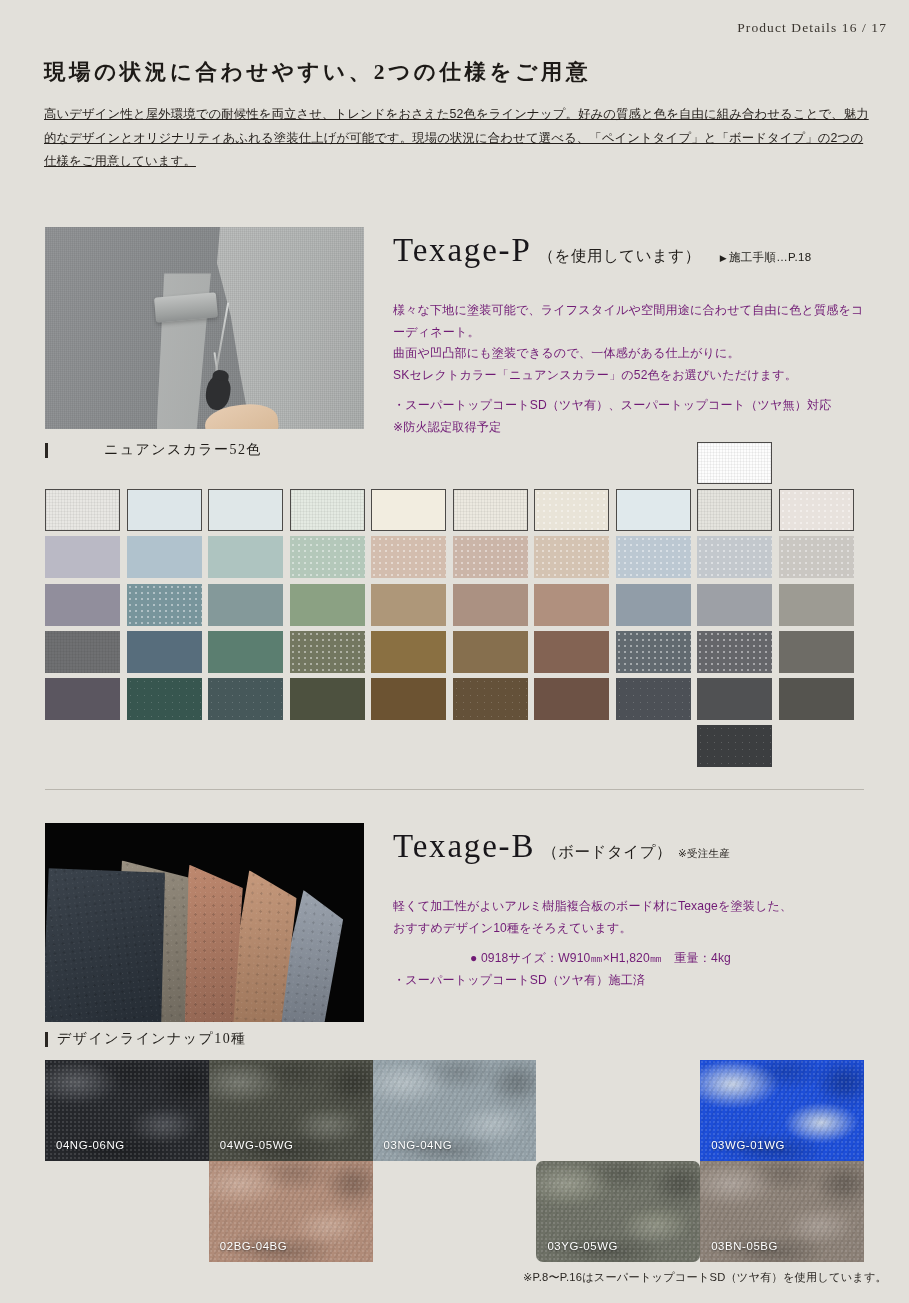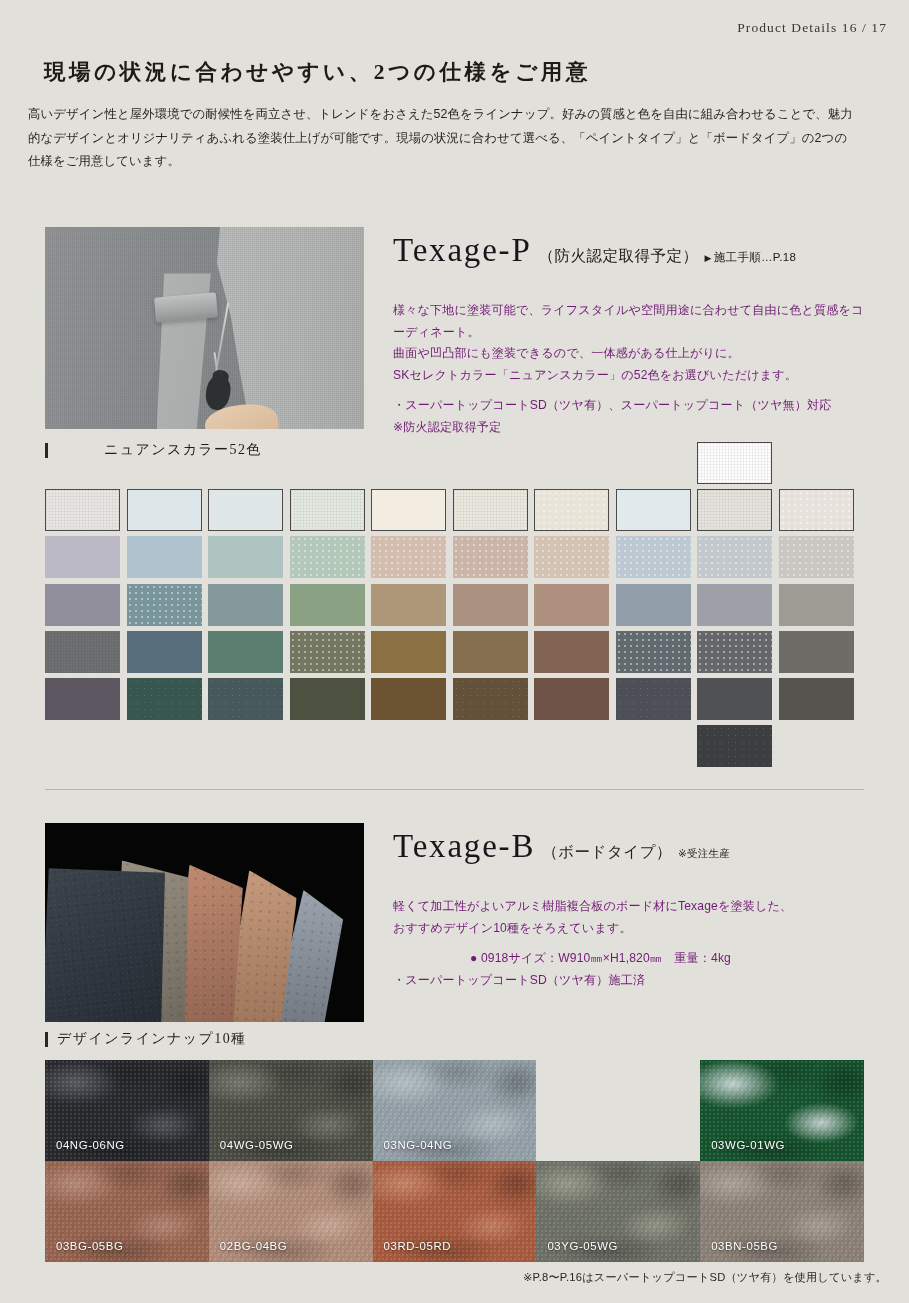--- a/index.html
+++ b/index.html
@@ -23,22 +23,22 @@
   
   .page-title {
     position: absolute; left: 44px; top: 57px;
     font-family: "Liberation Serif", "DejaVu Serif", serif;
     font-size: 21.5px; font-weight: 700; letter-spacing: 3.6px; color: #1d1a17;
     white-space: nowrap;
   }
 
   
   .intro {
-    position: absolute; left: 28px; top: 103px; width: 830px;
-    font-size: 12.4px; line-height: 23.5px; letter-spacing: .1px; color: #241f1b;
+    position: absolute; left: 44px; top: 103px; width: 830px;
+    font-size: 12.4px; line-height: 23.5px; letter-spacing: .1px; color: #241f1b; text-decoration: underline;
   }
 
   
   .photo { position: absolute; overflow: hidden; }
 
   
   .photo-paint { left: 45px; top: 227px; width: 319px; height: 202px; background:#8d8f8f; }
   .pp-wall-dark { position:absolute; inset:0;
      background:
        repeating-linear-gradient(90deg, rgba(255,255,255,.028) 0 1px, rgba(0,0,0,.028) 1px 2px),
@@ -86,21 +86,21 @@
   .bd-sheet { position:absolute; bottom:-4%; border-radius:1px; }
 
   
   .brand-row { position: absolute; display:flex; align-items:baseline; }
   .brand-name {
     font-family: "Liberation Serif", "DejaVu Serif", serif;
     font-size: 33px; letter-spacing: 1.8px; color: #18161a; font-weight: 400;
   }
   .brand-sub { font-size: 15.5px; letter-spacing: .5px; color:#1f1c19; margin-left: 7px; }
   .brand-note { font-size: 10.5px; color:#2a2622; margin-left: 6px; letter-spacing: .2px; }
-  .brand-link { font-size: 11.5px; color:#22201c; margin-left: 6px; letter-spacing:.3px; white-space:nowrap; }
+  .brand-link { font-size: 11.5px; color:#22201c; margin-left: 19px; letter-spacing:.3px; white-space:nowrap; }
   .brand-link .tri { font-size: 9px; margin-right: 2px; }
 
   
   .copy { position: absolute; font-size: 12.1px; line-height: 21.5px; color:#701a75; letter-spacing:.15px; }
   .copy .gap { display:block; height: 9px; }
 
   
   .sec-label { position: absolute; display:flex; align-items:center; }
   .sec-label .bar { width: 3px; height: 15px; background:#2a2622; margin-right: 9px; }
   .sec-label .txt {
@@ -173,21 +173,21 @@
     <div class="pp-stripe"></div>
     <div class="pp-roller"></div>
     <div class="pp-rod"></div>
     <div class="pp-rod2"></div>
     <div class="pp-grip"></div>
     <div class="pp-hand"></div>
   </div>
 
   <div class="brand-row" style="left:393px; top:232px;">
     <span class="brand-name">Texage-P</span>
-    <span class="brand-sub">（防火認定取得予定）</span>
+    <span class="brand-sub">（を使用しています）</span>
     <span class="brand-link"><span class="tri">▶</span><span>施工手順…P.18</span></span>
   </div>
 
   <div class="copy" style="left:393px; top:300px; width:480px;">
     <div>様々な下地に塗装可能で、ライフスタイルや空間用途に合わせて自由に色と質感をコーディネート。</div>
     <div>曲面や凹凸部にも塗装できるので、一体感がある仕上がりに。</div>
     <div>SKセレクトカラー「ニュアンスカラー」の52色をお選びいただけます。</div>
     <span class="gap"></span>
     <div>・スーパートップコートSD（ツヤ有）、スーパートップコート（ツヤ無）対応</div>
     <div>※防火認定取得予定</div>
@@ -307,49 +307,35 @@
         <div class="mottle3"></div>
         <span class="lbl">04WG-05WG</span>
       </div>
       <div class="tile" style="left: 327.6px; top: 0px; background: rgb(147, 160, 167);">
         <div class="tex" style="background: radial-gradient(40% 34% at 20% 24%, rgb(169, 181, 187), transparent 72%), radial-gradient(32% 28% at 74% 62%, rgb(169, 181, 187), transparent 72%), radial-gradient(36% 26% at 50% 90%, rgba(0, 0, 0, 0.22), transparent 72%), radial-gradient(28% 30% at 88% 18%, rgba(0, 0, 0, 0.2), transparent 72%); opacity: 0.85;"></div>
         <div class="mottle1"></div>
         <div class="mottle2"></div>
         <div class="mottle3"></div>
         <span class="lbl">03NG-04NG</span>
       </div>
-      <div class="tile" style="left: 655.2px; top: 0px; background: #14532d;">
+      <div class="tile" style="left: 655.2px; top: 0px; background: #1d4ed8;">
         <div class="tex" style="background: radial-gradient(40% 34% at 20% 24%, rgb(214, 222, 224), transparent 72%), radial-gradient(32% 28% at 74% 62%, rgb(214, 222, 224), transparent 72%), radial-gradient(36% 26% at 50% 90%, rgba(0, 0, 0, 0.22), transparent 72%), radial-gradient(28% 30% at 88% 18%, rgba(0, 0, 0, 0.2), transparent 72%); opacity: 0.85;"></div>
         <div class="mottle1"></div>
         <div class="mottle2"></div>
         <div class="mottle3"></div>
         <span class="lbl">03WG-01WG</span>
-      </div>
-      <div class="tile" style="left: 0px; top: 101px; background: rgb(150, 99, 79);">
-        <div class="tex" style="background: radial-gradient(40% 34% at 20% 24%, rgb(169, 117, 95), transparent 72%), radial-gradient(32% 28% at 74% 62%, rgb(169, 117, 95), transparent 72%), radial-gradient(36% 26% at 50% 90%, rgba(0, 0, 0, 0.22), transparent 72%), radial-gradient(28% 30% at 88% 18%, rgba(0, 0, 0, 0.2), transparent 72%); opacity: 0.85;"></div>
-        <div class="mottle1"></div>
-        <div class="mottle2"></div>
-        <div class="mottle3"></div>
-        <span class="lbl">03BG-05BG</span>
       </div>
       <div class="tile" style="left: 163.8px; top: 101px; background: rgb(176, 139, 120);">
         <div class="tex" style="background: radial-gradient(40% 34% at 20% 24%, rgb(192, 156, 136), transparent 72%), radial-gradient(32% 28% at 74% 62%, rgb(192, 156, 136), transparent 72%), radial-gradient(36% 26% at 50% 90%, rgba(0, 0, 0, 0.22), transparent 72%), radial-gradient(28% 30% at 88% 18%, rgba(0, 0, 0, 0.2), transparent 72%); opacity: 0.85;"></div>
         <div class="mottle1"></div>
         <div class="mottle2"></div>
         <div class="mottle3"></div>
         <span class="lbl">02BG-04BG</span>
       </div>
-      <div class="tile" style="left: 327.6px; top: 101px; background: rgb(167, 90, 61);">
-        <div class="tex" style="background: radial-gradient(40% 34% at 20% 24%, rgb(187, 110, 77), transparent 72%), radial-gradient(32% 28% at 74% 62%, rgb(187, 110, 77), transparent 72%), radial-gradient(36% 26% at 50% 90%, rgba(0, 0, 0, 0.22), transparent 72%), radial-gradient(28% 30% at 88% 18%, rgba(0, 0, 0, 0.2), transparent 72%); opacity: 0.85;"></div>
-        <div class="mottle1"></div>
-        <div class="mottle2"></div>
-        <div class="mottle3"></div>
-        <span class="lbl">03RD-05RD</span>
-      </div>
-      <div class="tile" style="left: 491.4px; top: 101px; background: rgb(109, 112, 101);">
+      <div class="tile" style="left: 491.4px; top: 101px; background: rgb(109, 112, 101); border-radius: 7px;">
         <div class="tex" style="background: radial-gradient(40% 34% at 20% 24%, rgb(132, 135, 118), transparent 72%), radial-gradient(32% 28% at 74% 62%, rgb(132, 135, 118), transparent 72%), radial-gradient(36% 26% at 50% 90%, rgba(0, 0, 0, 0.22), transparent 72%), radial-gradient(28% 30% at 88% 18%, rgba(0, 0, 0, 0.2), transparent 72%); opacity: 0.85;"></div>
         <div class="mottle1"></div>
         <div class="mottle2"></div>
         <div class="mottle3"></div>
         <span class="lbl">03YG-05WG</span>
       </div>
       <div class="tile" style="left: 655.2px; top: 101px; background: rgb(139, 128, 118);">
         <div class="tex" style="background: radial-gradient(40% 34% at 20% 24%, rgb(157, 145, 136), transparent 72%), radial-gradient(32% 28% at 74% 62%, rgb(157, 145, 136), transparent 72%), radial-gradient(36% 26% at 50% 90%, rgba(0, 0, 0, 0.22), transparent 72%), radial-gradient(28% 30% at 88% 18%, rgba(0, 0, 0, 0.2), transparent 72%); opacity: 0.85;"></div>
         <div class="mottle1"></div>
         <div class="mottle2"></div>

